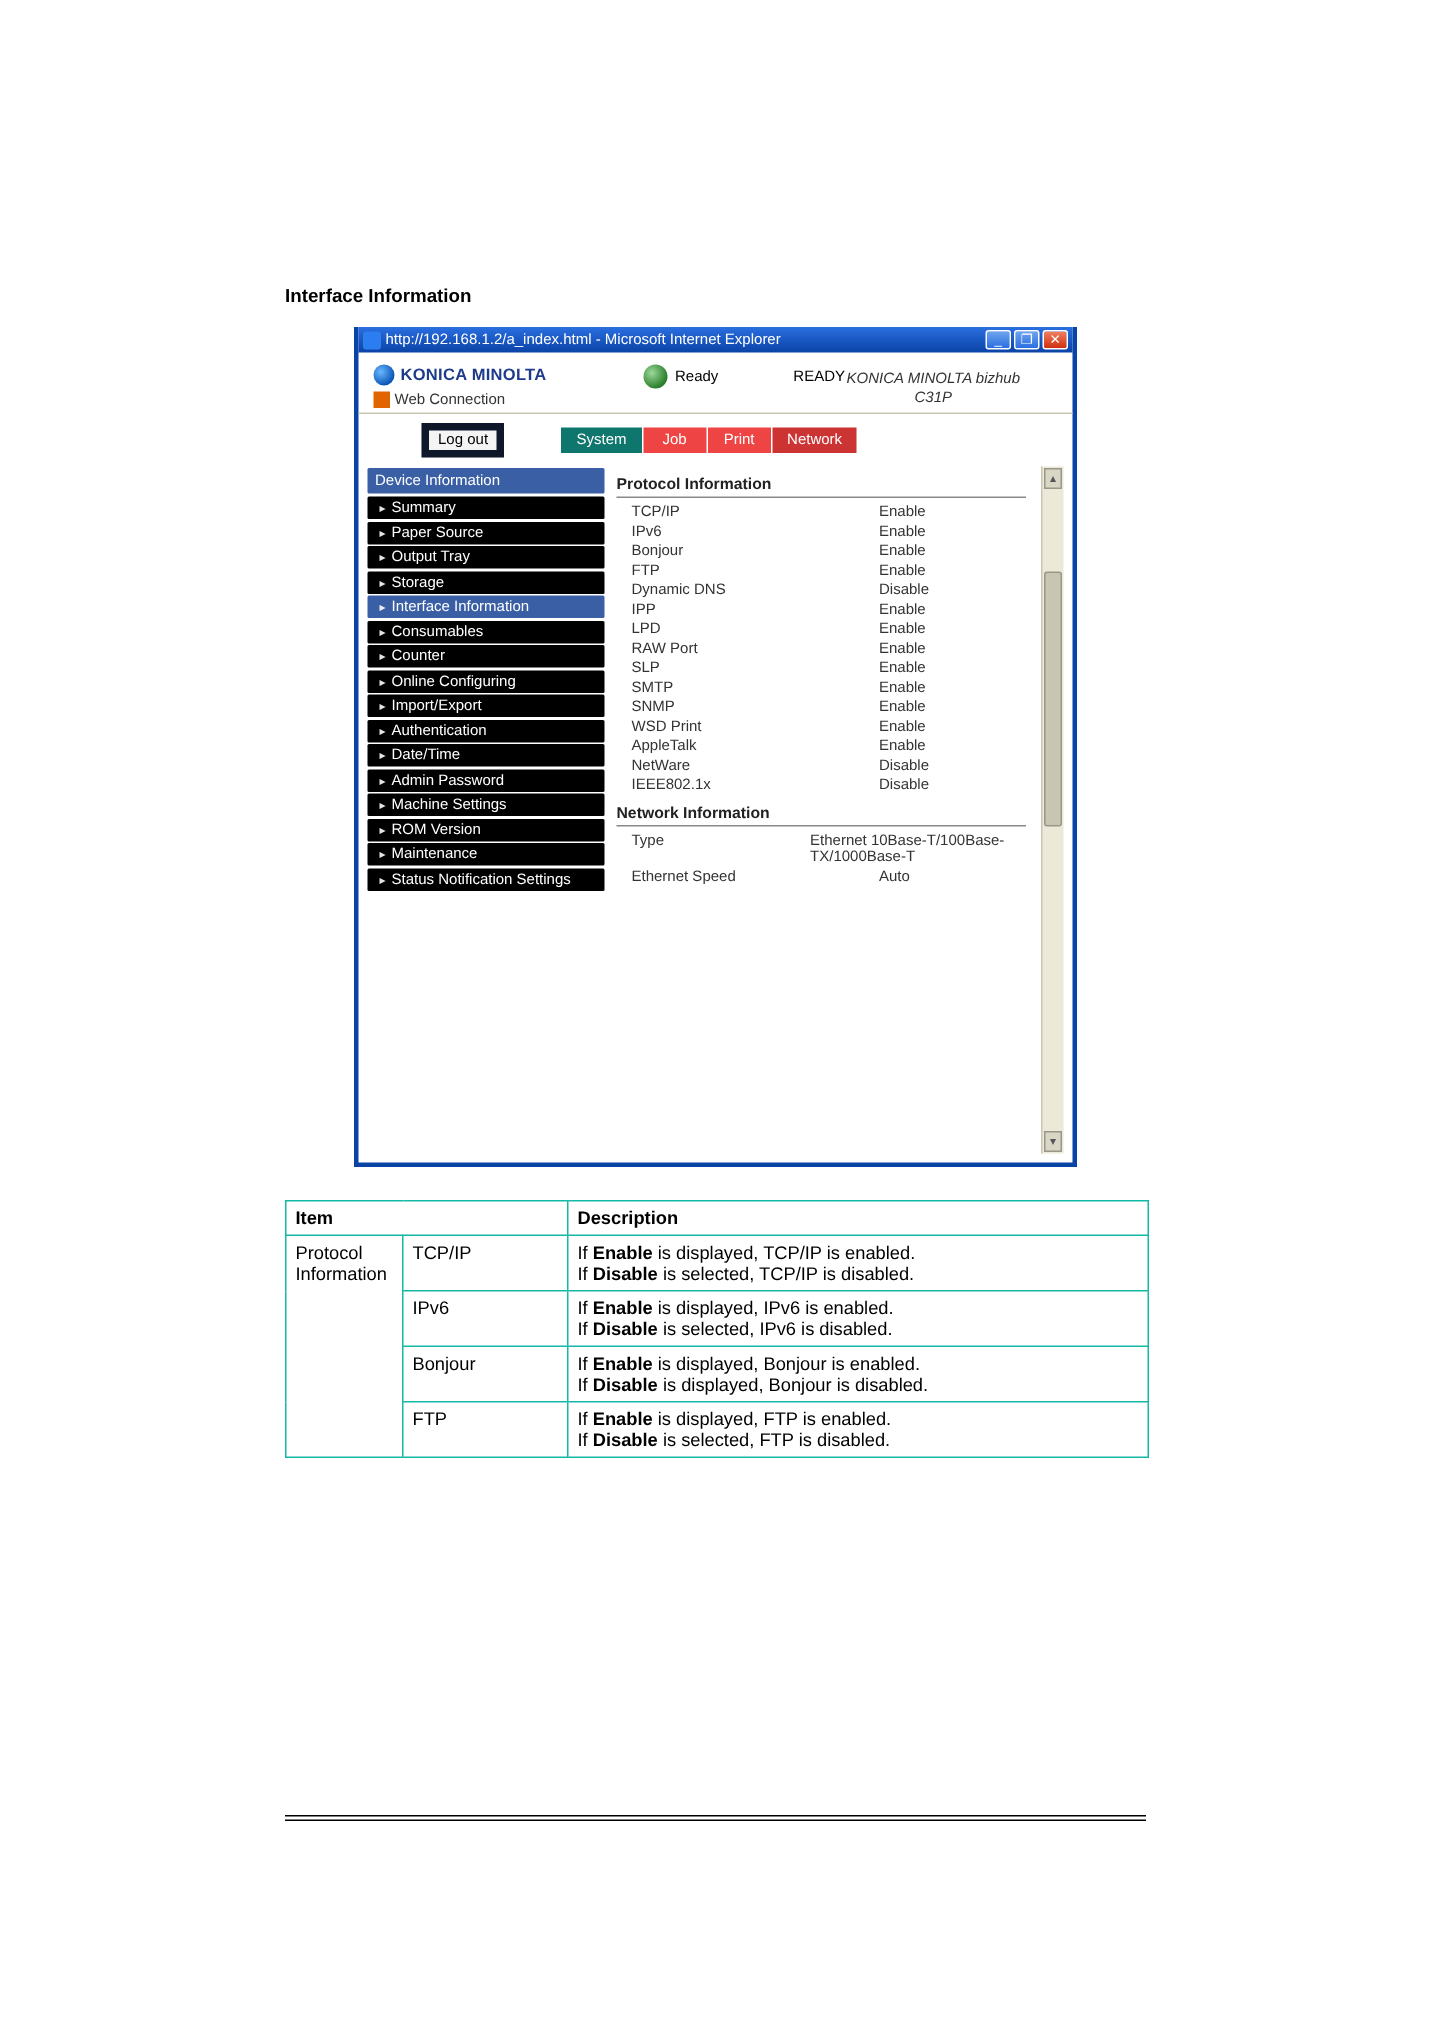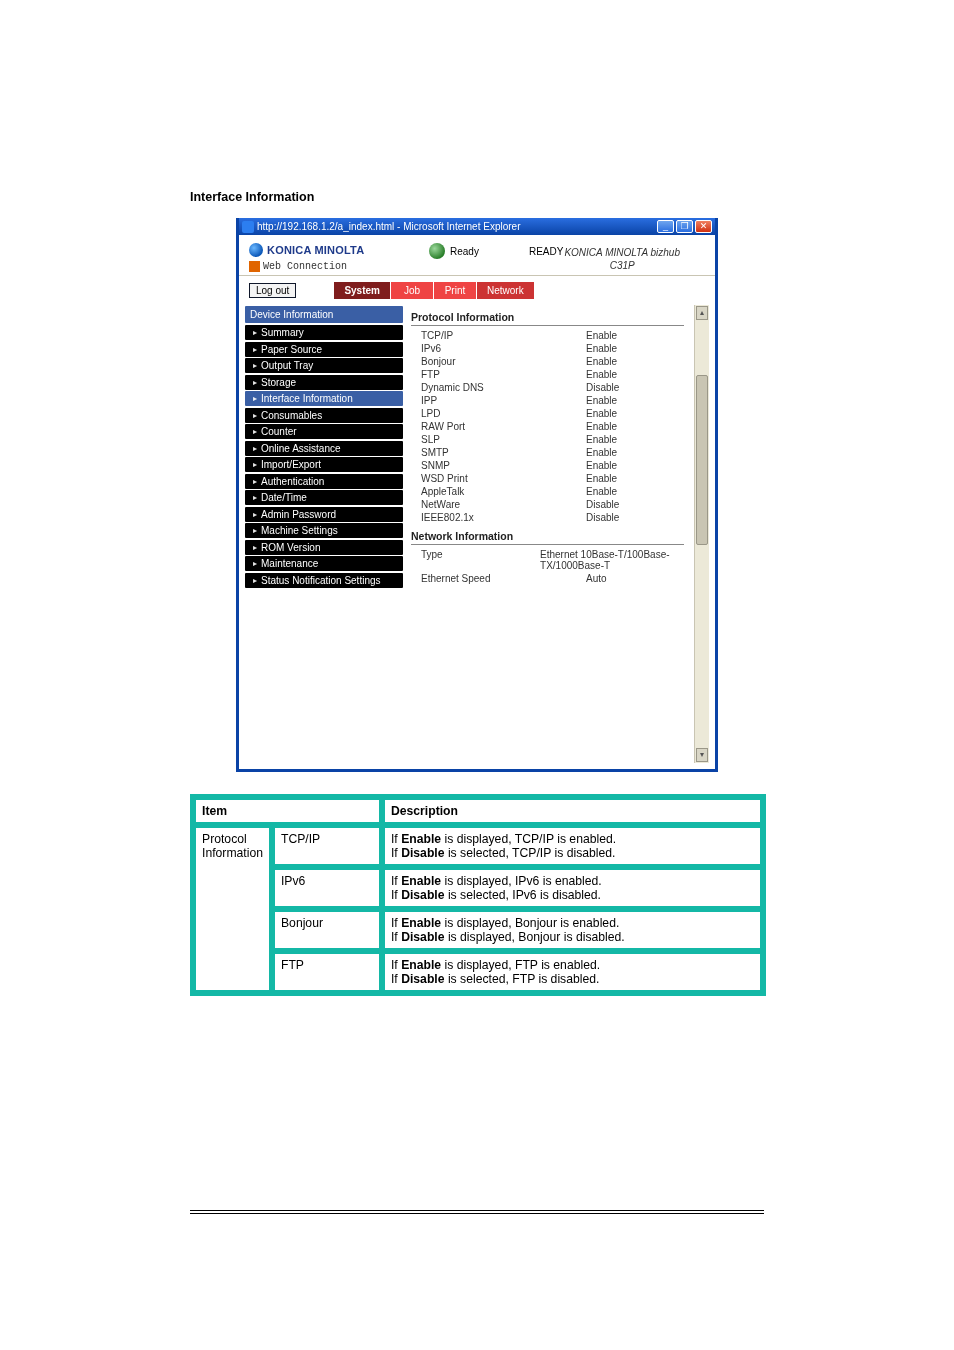--- a/index.html
+++ b/index.html
@@ -95,44 +95,44 @@
     font-size: 11px; font-weight: 700; color: #1e3a8a;
     letter-spacing: 0.2px;
     display:flex; align-items:center; gap:4px;
   }
   .km-logo::before {
     content:''; width:14px; height:14px;
     border-radius:50%;
     background: radial-gradient(circle at 35% 35%, #6ab7ff, #0b57b8 70%);
     display:inline-block;
   }
-  .ps-logo { font-size:10px; color:#333; margin-top:4px; display:flex; align-items:center; gap:3px;font-family:Liberation Mono, monospace;}
+  .ps-logo { font-size:10px; color:#333; margin-top:4px; display:flex; align-items:center; gap:3px;}
   .ps-logo::before { content:''; width:11px; height:11px; background:#e06500; display:inline-block; }
   .status-col { font-size:10px; color:#000; display:flex; align-items:center; gap:5px; }
   .status-col .globe {
     width:16px; height:16px; border-radius:50%;
     background: radial-gradient(circle at 35% 35%, #9bd89b, #2a7f2a 70%);
     display:inline-block;
   }
   .device-col { margin-left:auto; font-size:10px; color:#333; line-height:1.3; padding-top:3px; padding-right:25px; text-align:center;font-style:italic;}
   .below-logo { padding: 0 10px 0 10px; position:relative; }
   .tabs-row { display:flex; align-items:center; padding: 6px 0 0 0; }
   .logout-btn {
     font-size:10px; padding:1px 6px;
-    background:#f4f4f4; border:1px solid #0f172a;
+    background:#f4f4f4; border:5px solid #0f172a;margin-left:32px;
   }
   .tabs { margin-left: 38px; display:flex; }
   .tab {
     padding: 3px 10px 3px 10px;
     font-size: 10px; color:#fff;
     background: #ef4444;
     margin-right: 1px;
     min-width: 42px; text-align:center;
   }
-  .tab.active { background:#7f1d1d; font-weight:700; }
+  .tab.active { background:#0f766e; font-weight:400; }
   .tab.network { background:#c33; }
   .side {
     width: 170px;
     padding: 7px 6px 6px 6px;
   }
   .side-header {
     background: #3a5fa5;
     color: #fff;
     font-size: 10px;
     padding: 3px 5px;
@@ -176,21 +176,21 @@
     font-size: 12.5px;
     line-height: 1.35;
     margin-bottom: 8px;
   }
   .desc-table {
     border-collapse: collapse;
     width: 576px;
     font-size: 12.2px;
   }
   .desc-table th, .desc-table td {
-    border: 6px solid #14b8a6;
+    border: 1px solid #14b8a6;
     padding: 4px 6px;
     vertical-align: top;
     text-align: left;
   }
   .desc-table th { font-weight: bold; }
   .footer {
     position: absolute;
     bottom: 130px;
     left: 190px;
     right: 190px;
@@ -251,21 +251,21 @@
     <div class="content">
       <div class="side">
         <div class="side-header">Device Information</div>
         <div class="side-item">Summary</div>
         <div class="side-item">Paper Source</div>
         <div class="side-item">Output Tray</div>
         <div class="side-item">Storage</div>
         <div class="side-item selected">Interface Information</div>
         <div class="side-item">Consumables</div>
         <div class="side-item">Counter</div>
-        <div class="side-item">Online Assistance</div>
+        <div class="side-item">Online Configuring</div>
         <div class="side-item">Import/Export</div>
         <div class="side-item">Authentication</div>
         <div class="side-item">Date/Time</div>
         <div class="side-item">Admin Password</div>
         <div class="side-item">Machine Settings</div>
         <div class="side-item">ROM Version</div>
         <div class="side-item">Maintenance</div>
         <div class="side-item">Status Notification Settings</div>
       </div>
       <div class="main">

